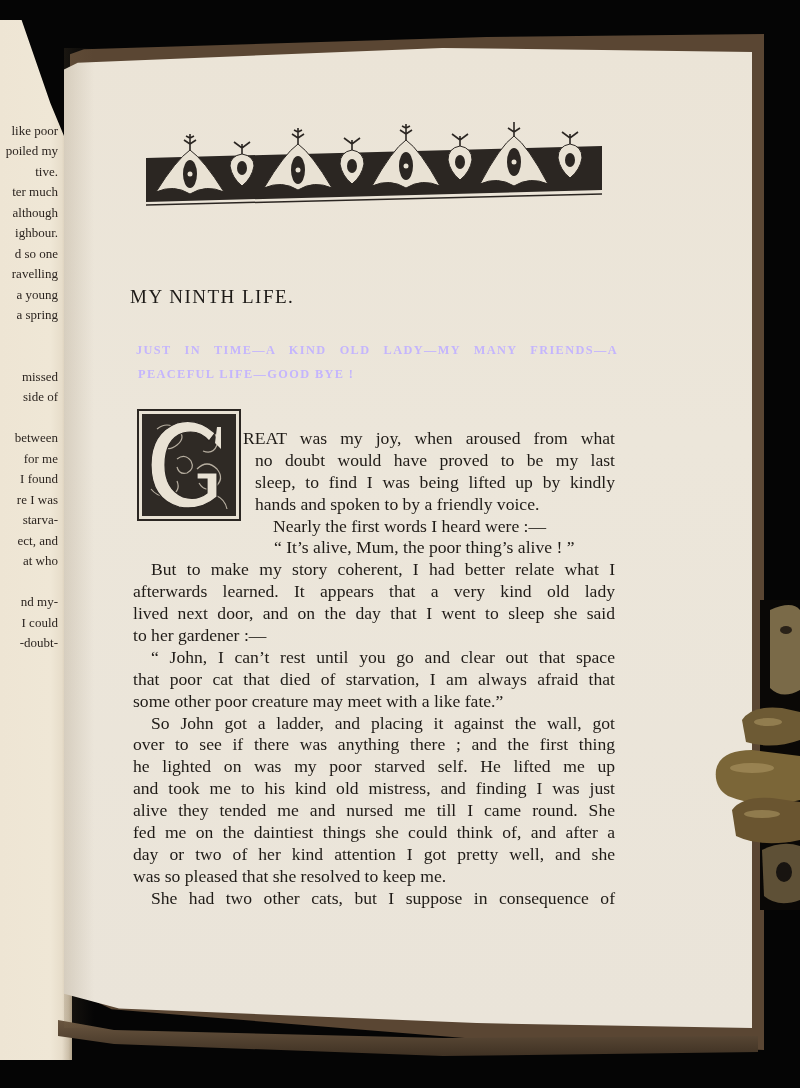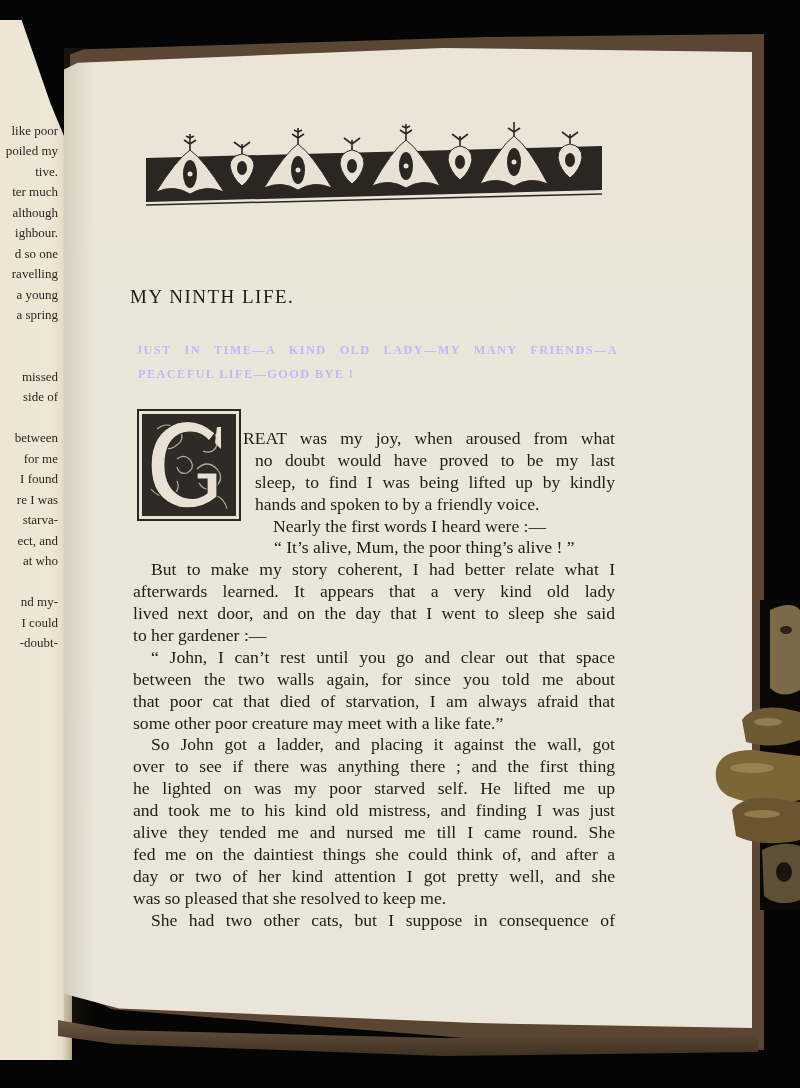--- a/index.html
+++ b/index.html
@@ -203,21 +203,20 @@
   <span class="line indent-cap2">no doubt would have proved to be my last</span>
   <span class="line indent-cap2">sleep, to find I was being lifted up by kindly</span>
   <span class="line indent-cap2 last">hands and spoken to by a friendly voice.</span>
   <span class="line last" style="padding-left:140px">Nearly the first words I heard were :—</span>
   <span class="line last" style="padding-left:141px">“ It’s alive, Mum, the poor thing’s alive ! ”</span>
   <span class="line indent-p">But to make my story coherent, I had better relate what I</span>
   <span class="line">afterwards learned.  It appears that a very kind old lady</span>
   <span class="line">lived next door, and on the day that I went to sleep she said</span>
   <span class="line last">to her gardener :—</span>
   <span class="line indent-p">“ John, I can’t rest until you go and clear out that space</span>
-  <span class="line">between the two walls again, for since you told me about</span>
   <span class="line">that poor cat that died of starvation, I am always afraid that</span>
   <span class="line last">some other poor creature may meet with a like fate.”</span>
   <span class="line indent-p">So John got a ladder, and placing it against the wall, got</span>
   <span class="line">over to see if there was anything there ;  and the first thing</span>
   <span class="line">he lighted on was my poor starved self.  He lifted me up</span>
   <span class="line">and took me to his kind old mistress, and finding I was just</span>
   <span class="line">alive they tended me and nursed me till I came round.  She</span>
   <span class="line">fed me on the daintiest things she could think of, and after a</span>
   <span class="line">day or two of her kind attention I got pretty well, and she</span>
   <span class="line last">was so pleased that she resolved to keep me.</span>

